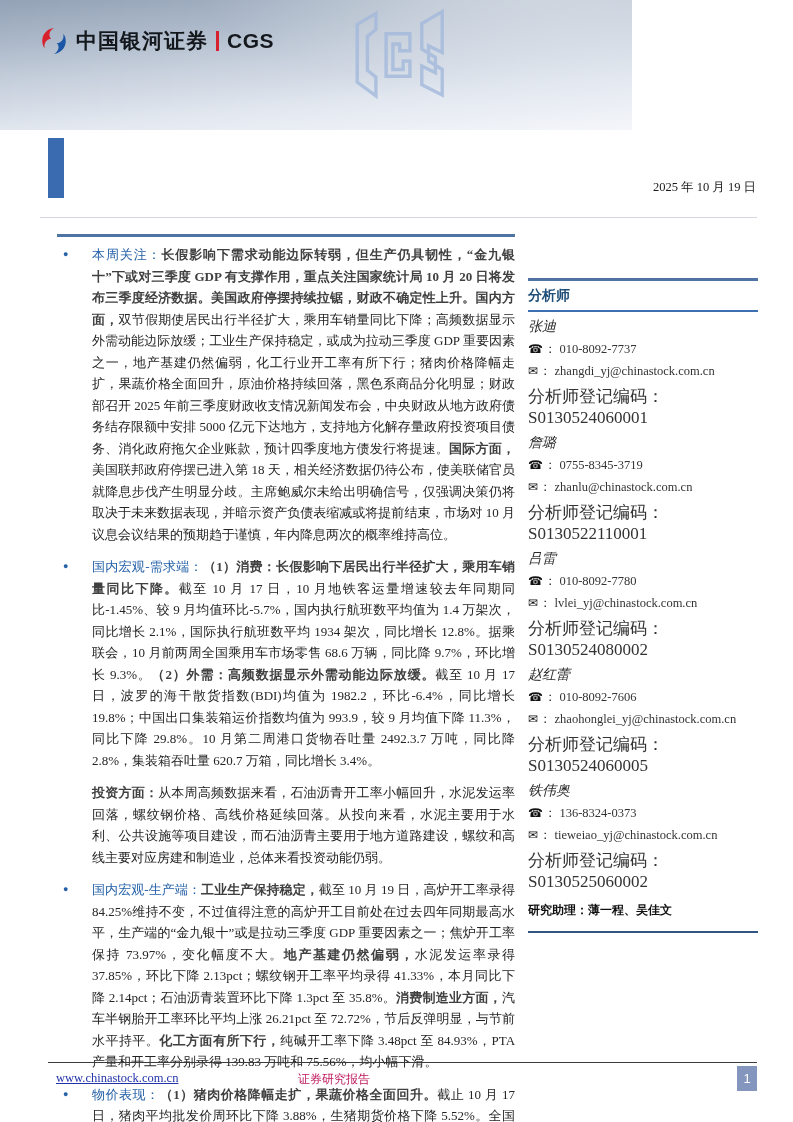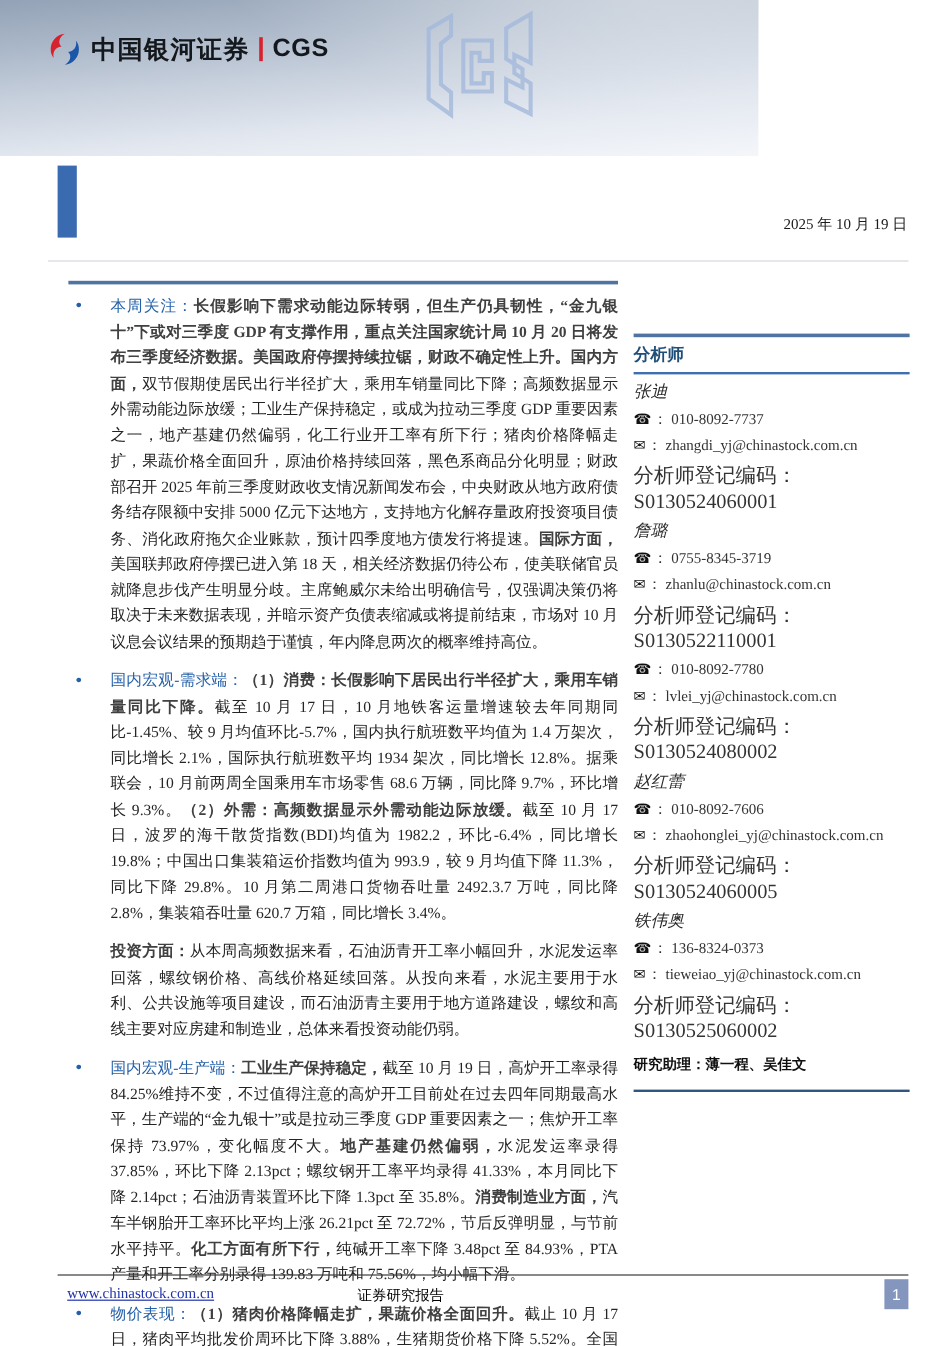--- a/index.html
+++ b/index.html
@@ -57,21 +57,21 @@
   .a-sep{margin-right:3px;}
   .a-val{word-break:break-all;}
   .a-reg{font-size:17px;color:#333;margin:5px 0 2px;}
   .assistant{font-size:12px;font-weight:bold;color:#101010;margin-top:10px;padding-bottom:8px;}
   .sidebar-endline{border-top:2px solid #2F5580;margin-top:4px;}
 
   
   .footer-line{position:absolute;left:48px;right:36px;top:1062px;border-top:1px solid #3c3c3c;}
   .footer{position:absolute;left:48px;right:36px;top:1066px;height:26px;font-size:12px;color:#555;}
   .footer-url{position:absolute;left:8px;top:5px;color:var(--link-blue,#2233AA);text-decoration:underline;font-size:12.5px;}
-  .footer-center{position:absolute;left:250px;top:5px;color:#000000;text-align:right;}
+  .footer-center{position:absolute;left:250px;top:5px;color:#be185d;text-align:right;}
   .footer-disclaimer{position:absolute;right:32px;top:6px;font-size:11.5px;color:#555;}
   .page-box{position:absolute;right:0;top:0;width:20px;height:25px;background:var(--page-box,#8495BE);
     color:#fff;text-align:center;line-height:25px;font-size:13px;font-family:"Liberation Sans","DejaVu Sans",sans-serif;}
 </style>
 </head>
 <body>
 
 <div class="page">
 
   <div class="header">
@@ -130,20 +130,21 @@
             <span class="a-val">0755-8345-3719</span>
           </div>
           <div class="a-row">
             <span class="a-icon">✉</span>
             <span class="a-sep">：</span>
             <span class="a-val">zhanlu@chinastock.com.cn</span>
           </div>
           <div class="a-reg"><span>分析师登记编码：</span><span>S0130522110001</span></div>
         </div>
         <div class="analyst">
+          <div class="a-name">吕雷</div>
           <div class="a-row">
             <span class="a-icon">☎</span>
             <span class="a-sep">：</span>
             <span class="a-val">010-8092-7780</span>
           </div>
           <div class="a-row">
             <span class="a-icon">✉</span>
             <span class="a-sep">：</span>
             <span class="a-val">lvlei_yj@chinastock.com.cn</span>
           </div>

